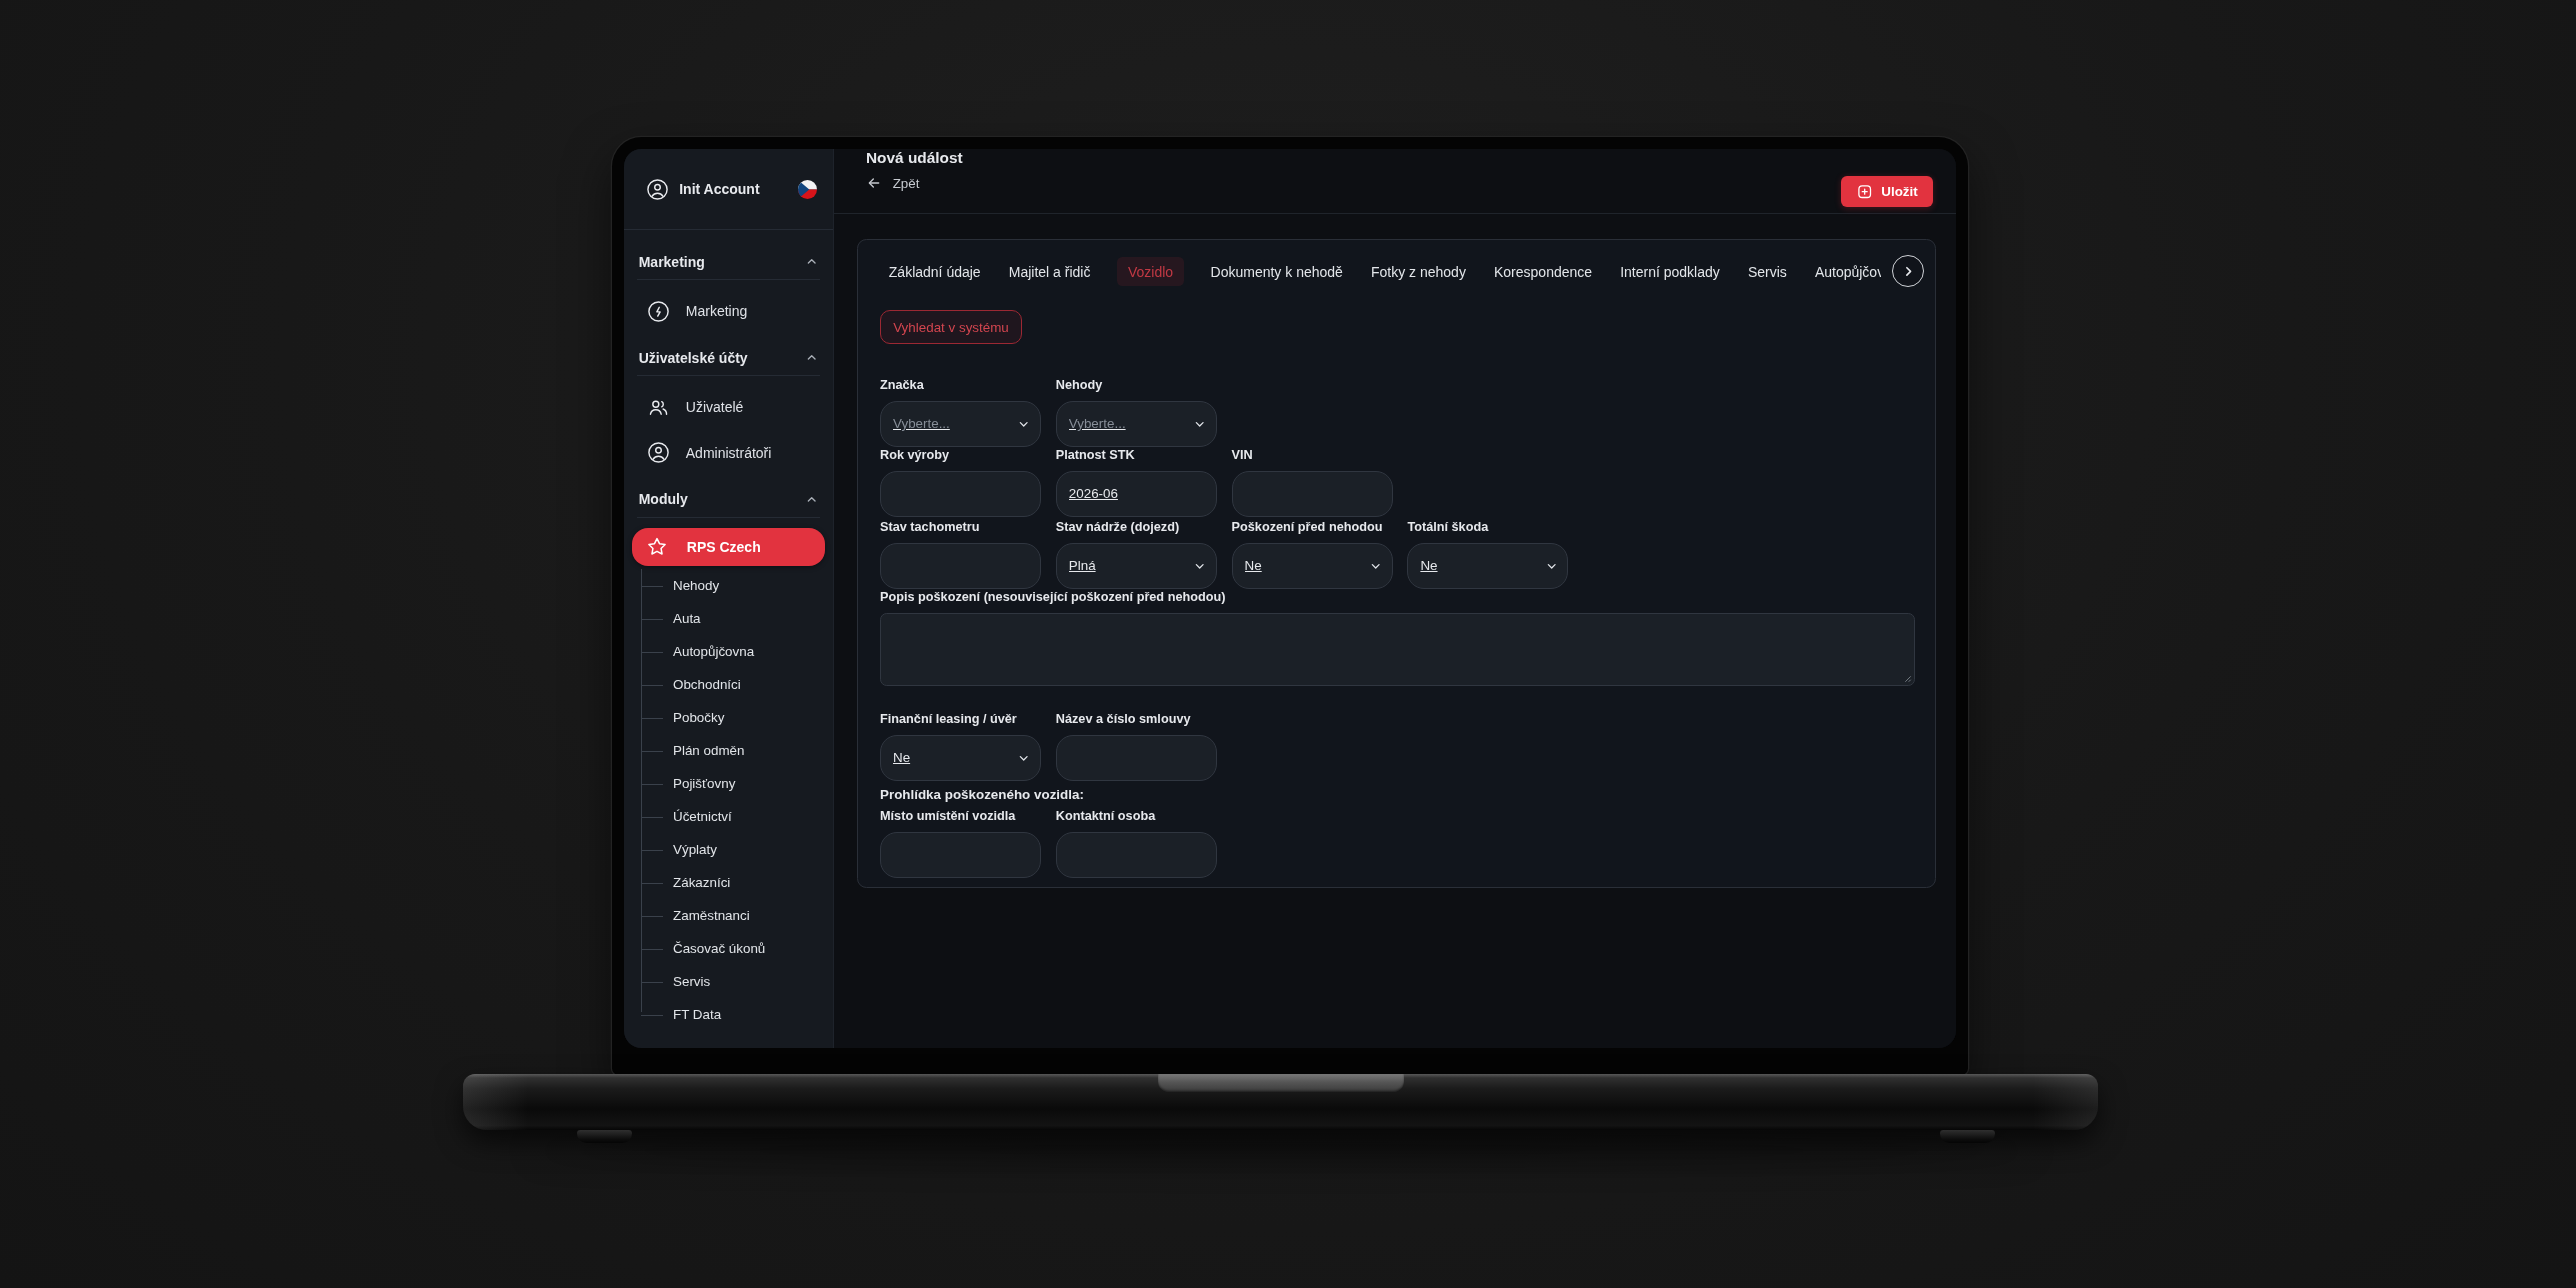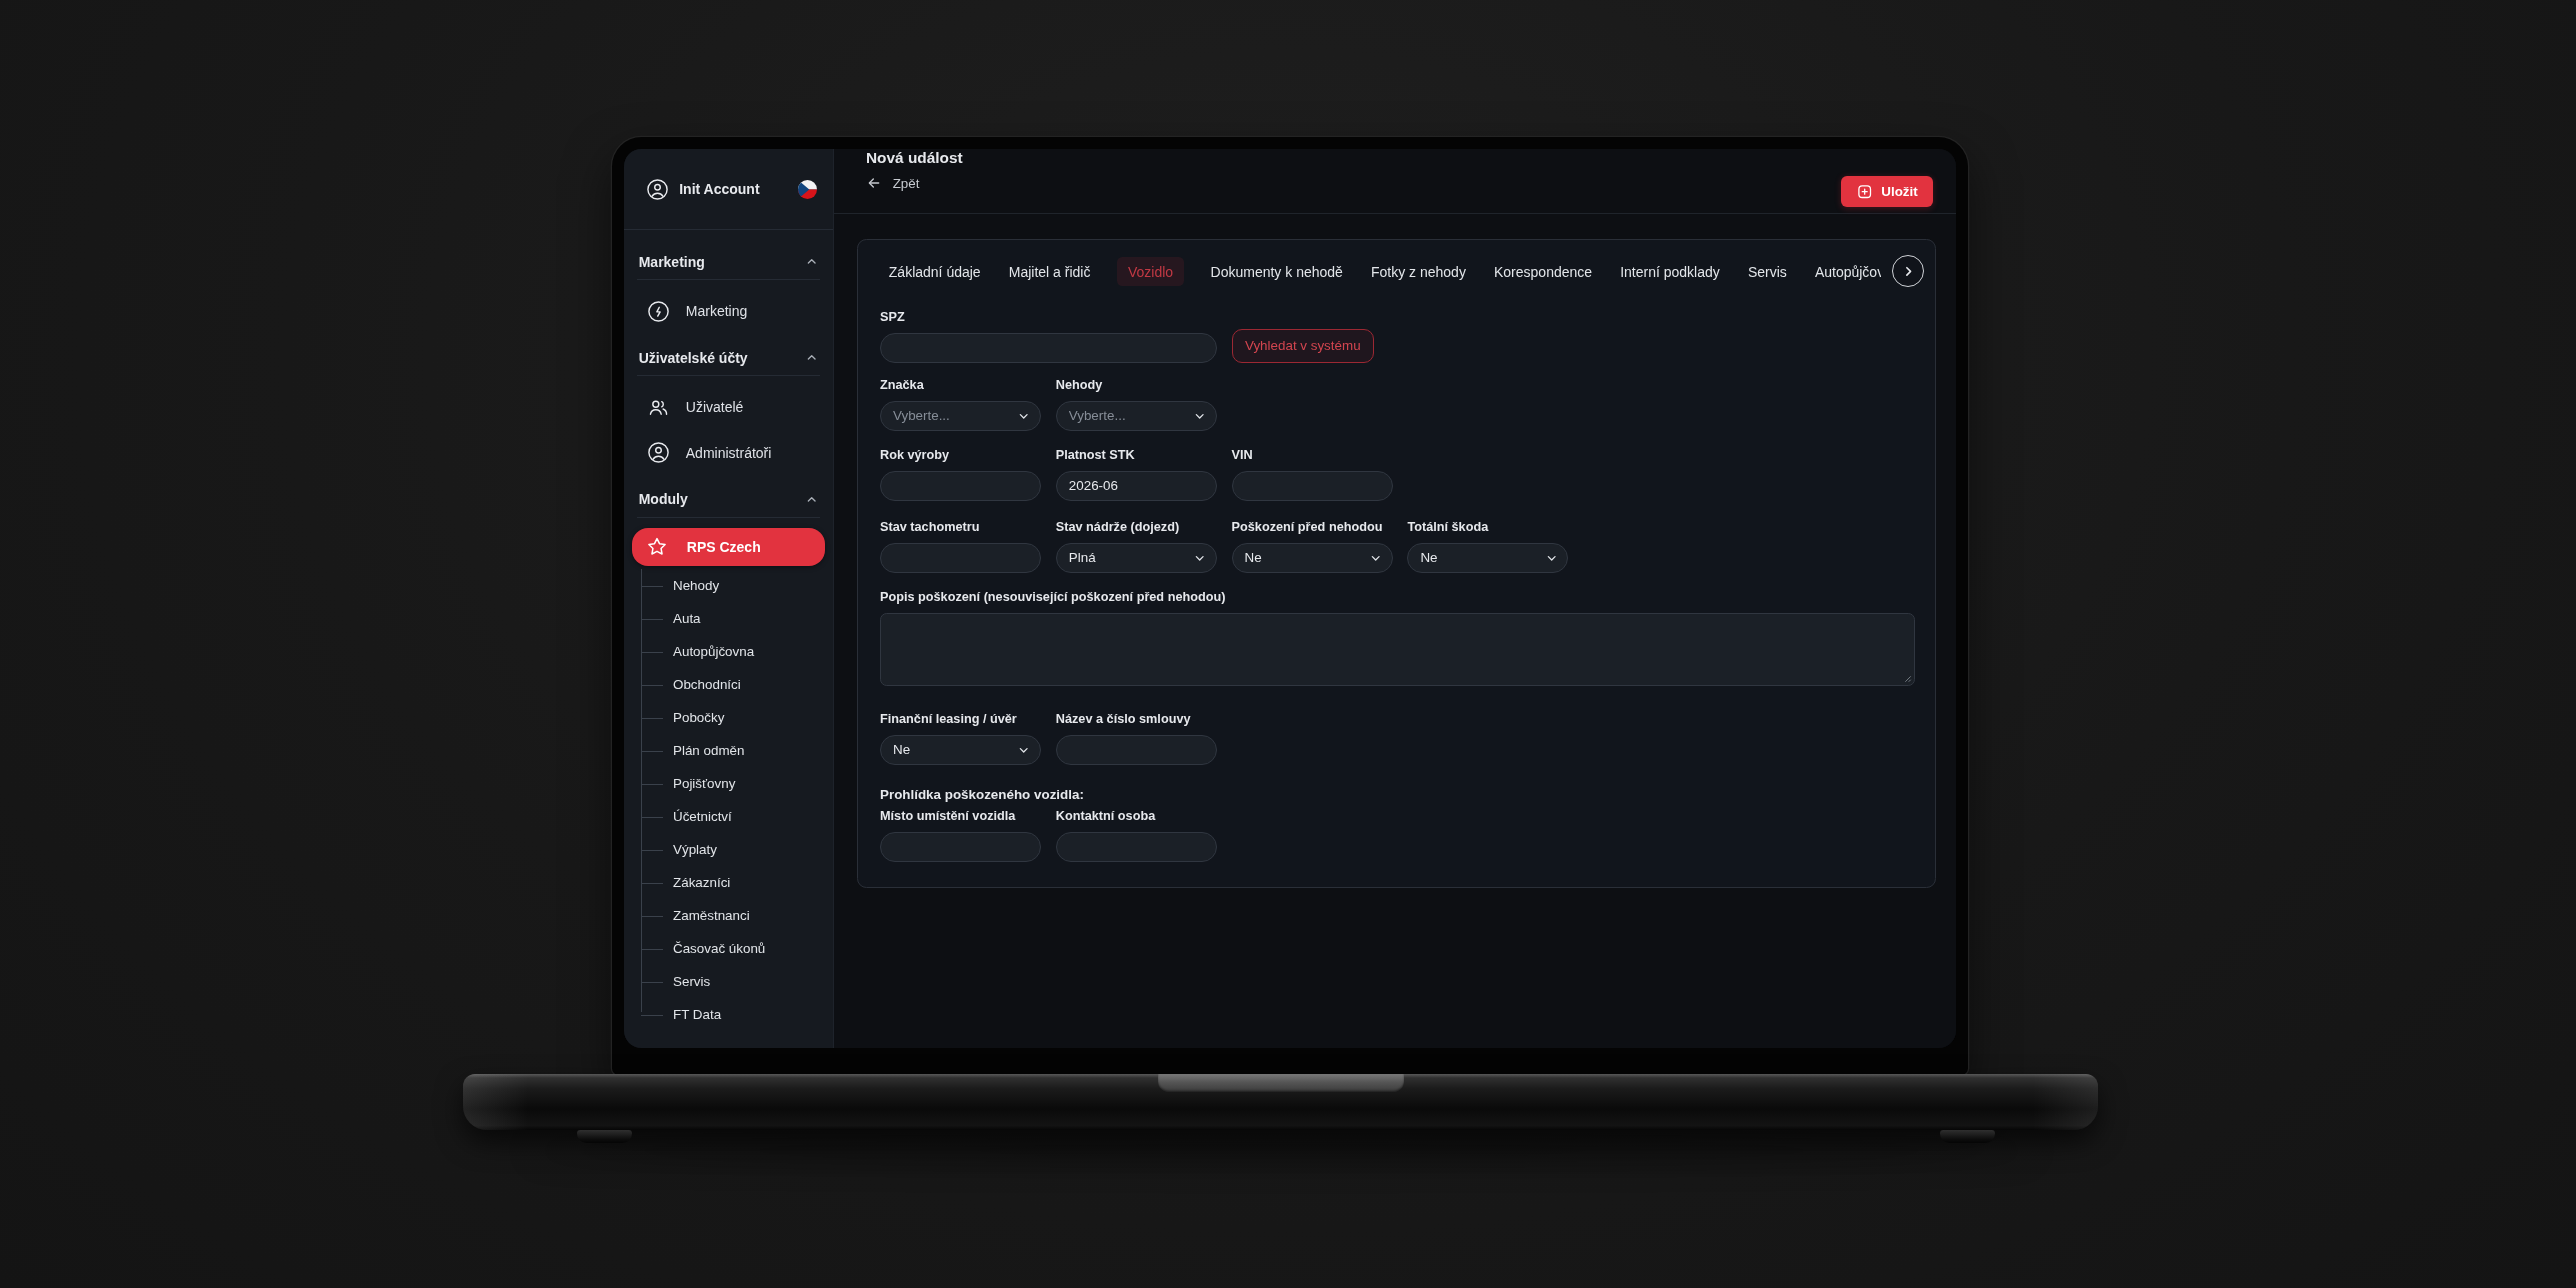--- a/index.html
+++ b/index.html
@@ -88,22 +88,22 @@
          border:0.7px solid var(--panel-border);border-radius:9.4px;}
   .tabs{position:absolute;left:29.5px;top:14.8px;right:54px;height:34px;display:flex;align-items:center;
         gap:25.5px;white-space:nowrap;overflow:hidden;}
   .tab{font-size:14px;color:#e3e6ea;cursor:pointer;padding:6.7px 1.3px;border-radius:5.4px;}
   .tab.active{color:#c23944;background:rgba(224,45,58,.10);padding:6.7px 10.7px;}
   .tabs-scroll{position:absolute;right:10.7px;top:15.4px;width:32px;height:32px;border-radius:50%;
                border:1.3px solid #cfd2d7;background:#10131a;display:flex;align-items:center;justify-content:center;cursor:pointer;}
 
   .fgroup{width:161px;display:flex;flex-direction:column;}
   .flabel{font-size:12.7px;font-weight:700;margin-bottom:8.7px;white-space:nowrap;}
-  .field,.select{height:30px;border-radius:17px;background:var(--input-bg);border:0.7px solid var(--input-border);
-         color:var(--text);font-size:13.4px;padding:0 12px;font-family:inherit;outline:none;width:100%;}
+  .field,.select{height:46px;border-radius:17px;background:var(--input-bg);border:0.7px solid var(--input-border);
+         color:var(--text);font-size:13.4px;padding:0 12px;font-family:inherit;outline:none;width:100%;text-decoration:underline;}
   .select{display:flex;align-items:center;position:relative;cursor:pointer;}
   .select .sel-text{flex:1;overflow:hidden;}
   .select .sel-placeholder{color:var(--muted);}
   .select .icon{position:absolute;right:9.4px;top:50%;transform:translateY(-50%);}
   .frow{position:absolute;left:22px;display:flex;gap:14.8px;}
   .row-spz{top:70px;align-items:flex-end;}
   .row-spz .fgroup{width:337px;}
   .search-button{height:34px;width:142px;border-radius:10px;border:1.3px solid #9c2833;
                  background:rgba(224,45,58,.07);color:var(--accent-text);font-size:13.4px;
                  display:flex;align-items:center;justify-content:center;cursor:pointer;}
@@ -315,24 +315,20 @@
         </div>
         <div class="tabs-scroll">
           <span class="icon">
             <svg width="14.8" height="14.8" viewBox="0 0 24 24" fill="none" stroke="#e8eaee" stroke-width="2.6" stroke-linecap="round" stroke-linejoin="round">
                 <polyline points="9.5 6 15.5 12 9.5 18"></polyline>
               </svg>
           </span>
         </div>
 
         <div class="frow row-spz">
-          <div class="fgroup">
-            <span class="flabel">SPZ</span>
-            <input class="field" type="text" value="" style="">
-          </div>
           <div class="search-button">Vyhledat v systému</div>
         </div>
 
         <div class="frow row-2">
           <div class="fgroup">
             <span class="flabel">Značka</span>
             <div class="select">
               <span class="sel-text sel-placeholder">Vyberte...</span>
               <span class="icon">
                 <svg width="13.4" height="13.4" viewBox="0 0 24 24" fill="none" stroke="#dfe2e7" stroke-width="2.4" stroke-linecap="round" stroke-linejoin="round">

